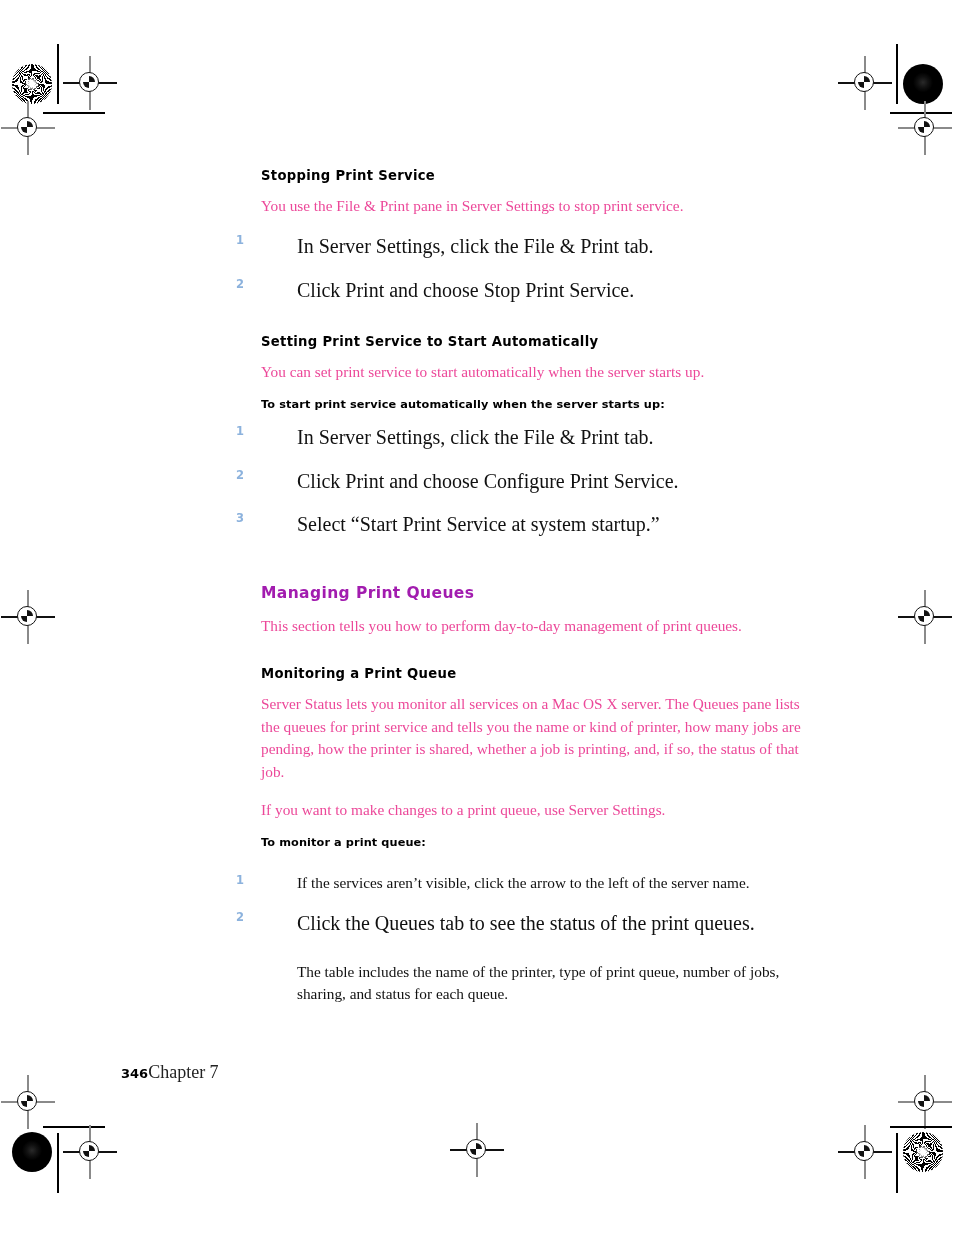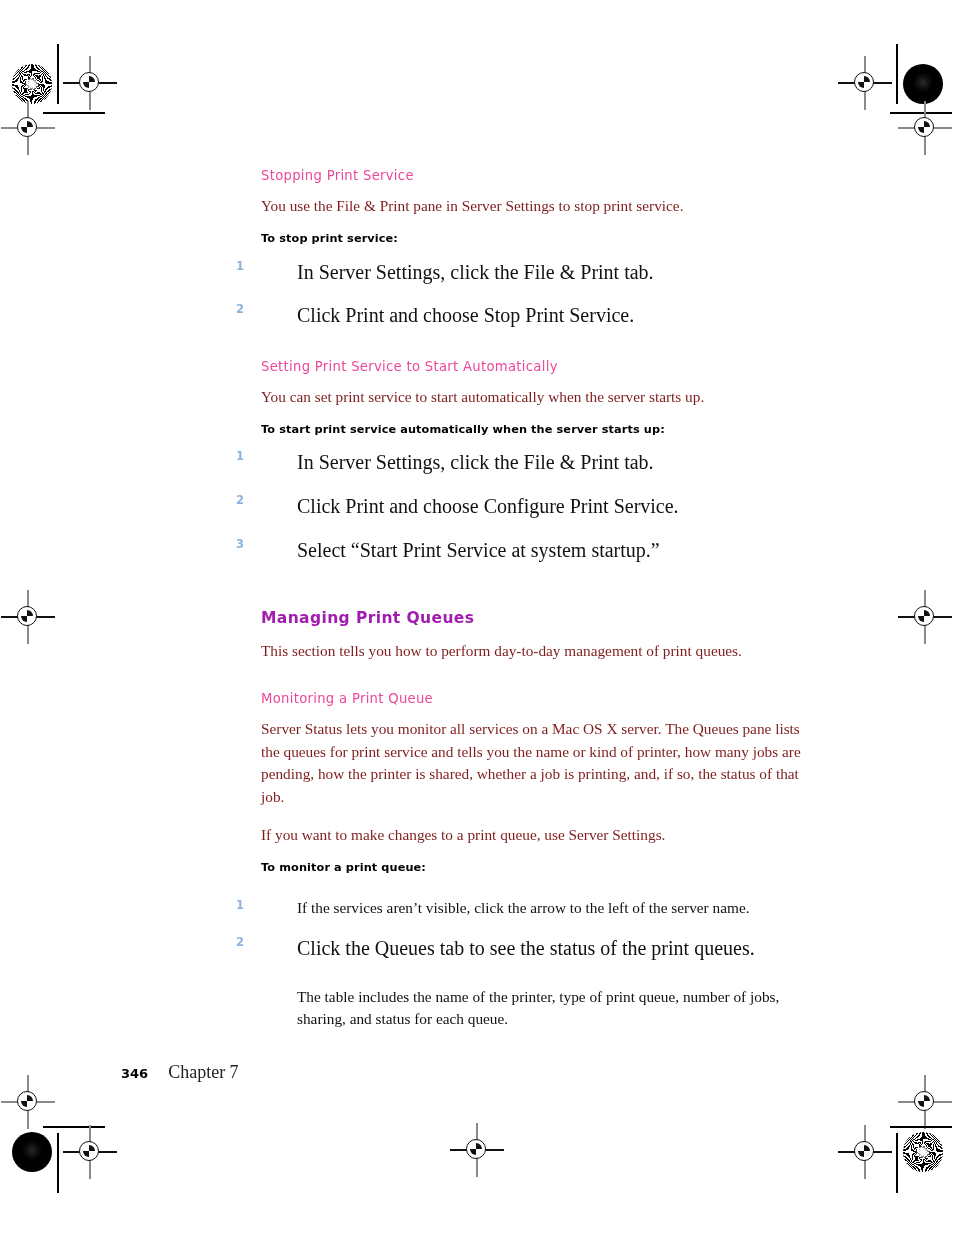--- a/index.html
+++ b/index.html
@@ -96,41 +96,41 @@
     font-size: 15.5px;
     font-weight: bold;
     color: #a21caf;
     letter-spacing: 0.4px;
     margin: 0 0 12px 0;
     line-height: 1.2;
   }
   h3.sub {
     font-family: "DejaVu Sans", sans-serif;
     font-size: 13.2px;
-    font-weight: normal;
-    color: #ec4899;
+    font-weight: bold;
+    color: #000000;
     letter-spacing: 0.3px;
     margin: 0 0 11px 0;
     line-height: 1.2;
   }
   h4.task {
     font-family: "DejaVu Sans", sans-serif;
     font-size: 11.3px;
     font-weight: bold;
     color: #000;
     letter-spacing: 0.1px;
     margin: 0 0 11px 0;
     line-height: 1.25;
   }
   p.body {
     font-family: "Liberation Serif", serif;
     font-size: 15.3px;
     line-height: 1.48;
     margin: 1px 0 15px 0;
-    color: #7f1d1d;
+    color: #ec4899;
   }
 
   .spacer-lg { height: 30px; }
   .spacer-md { height: 14px; }
 
   ol.steps {
     list-style: none;
     margin: 0;
     padding: 0;
   }
@@ -166,21 +166,21 @@
     margin-top: 22px;
   }
 
   
   .footer {
     position: absolute;
     left: 121px;
     top: 1062px;
     display: flex;
     align-items: baseline;
-    gap: 20px;
+    gap: 0;
     text-align: right;
   }
   .footer .pagenum {
     font-family: "DejaVu Sans", sans-serif;
     font-size: 13px;
     font-weight: bold;
     color: #000;
   }
   .footer .chap {
     font-family: "Liberation Serif", serif;
@@ -276,21 +276,20 @@
       <div class="ring"></div>
       <div class="quad"></div>
   </div>
 </div>
 
 <div class="page">
   <div class="col">
 
     <h3 class="sub">Stopping Print Service</h3>
     <p class="body">You use the File &amp; Print pane in Server Settings to stop print service.</p>
-    <h4 class="task">To stop print service:</h4>
     <ol class="steps">
       <li class="step">
         <span class="num">1</span>
         <span class="txt">In Server Settings, click the File &amp; Print tab.</span>
       </li>
       <li class="step">
         <span class="num">2</span>
         <span class="txt">Click Print and choose Stop Print Service.</span>
       </li>
     </ol>

